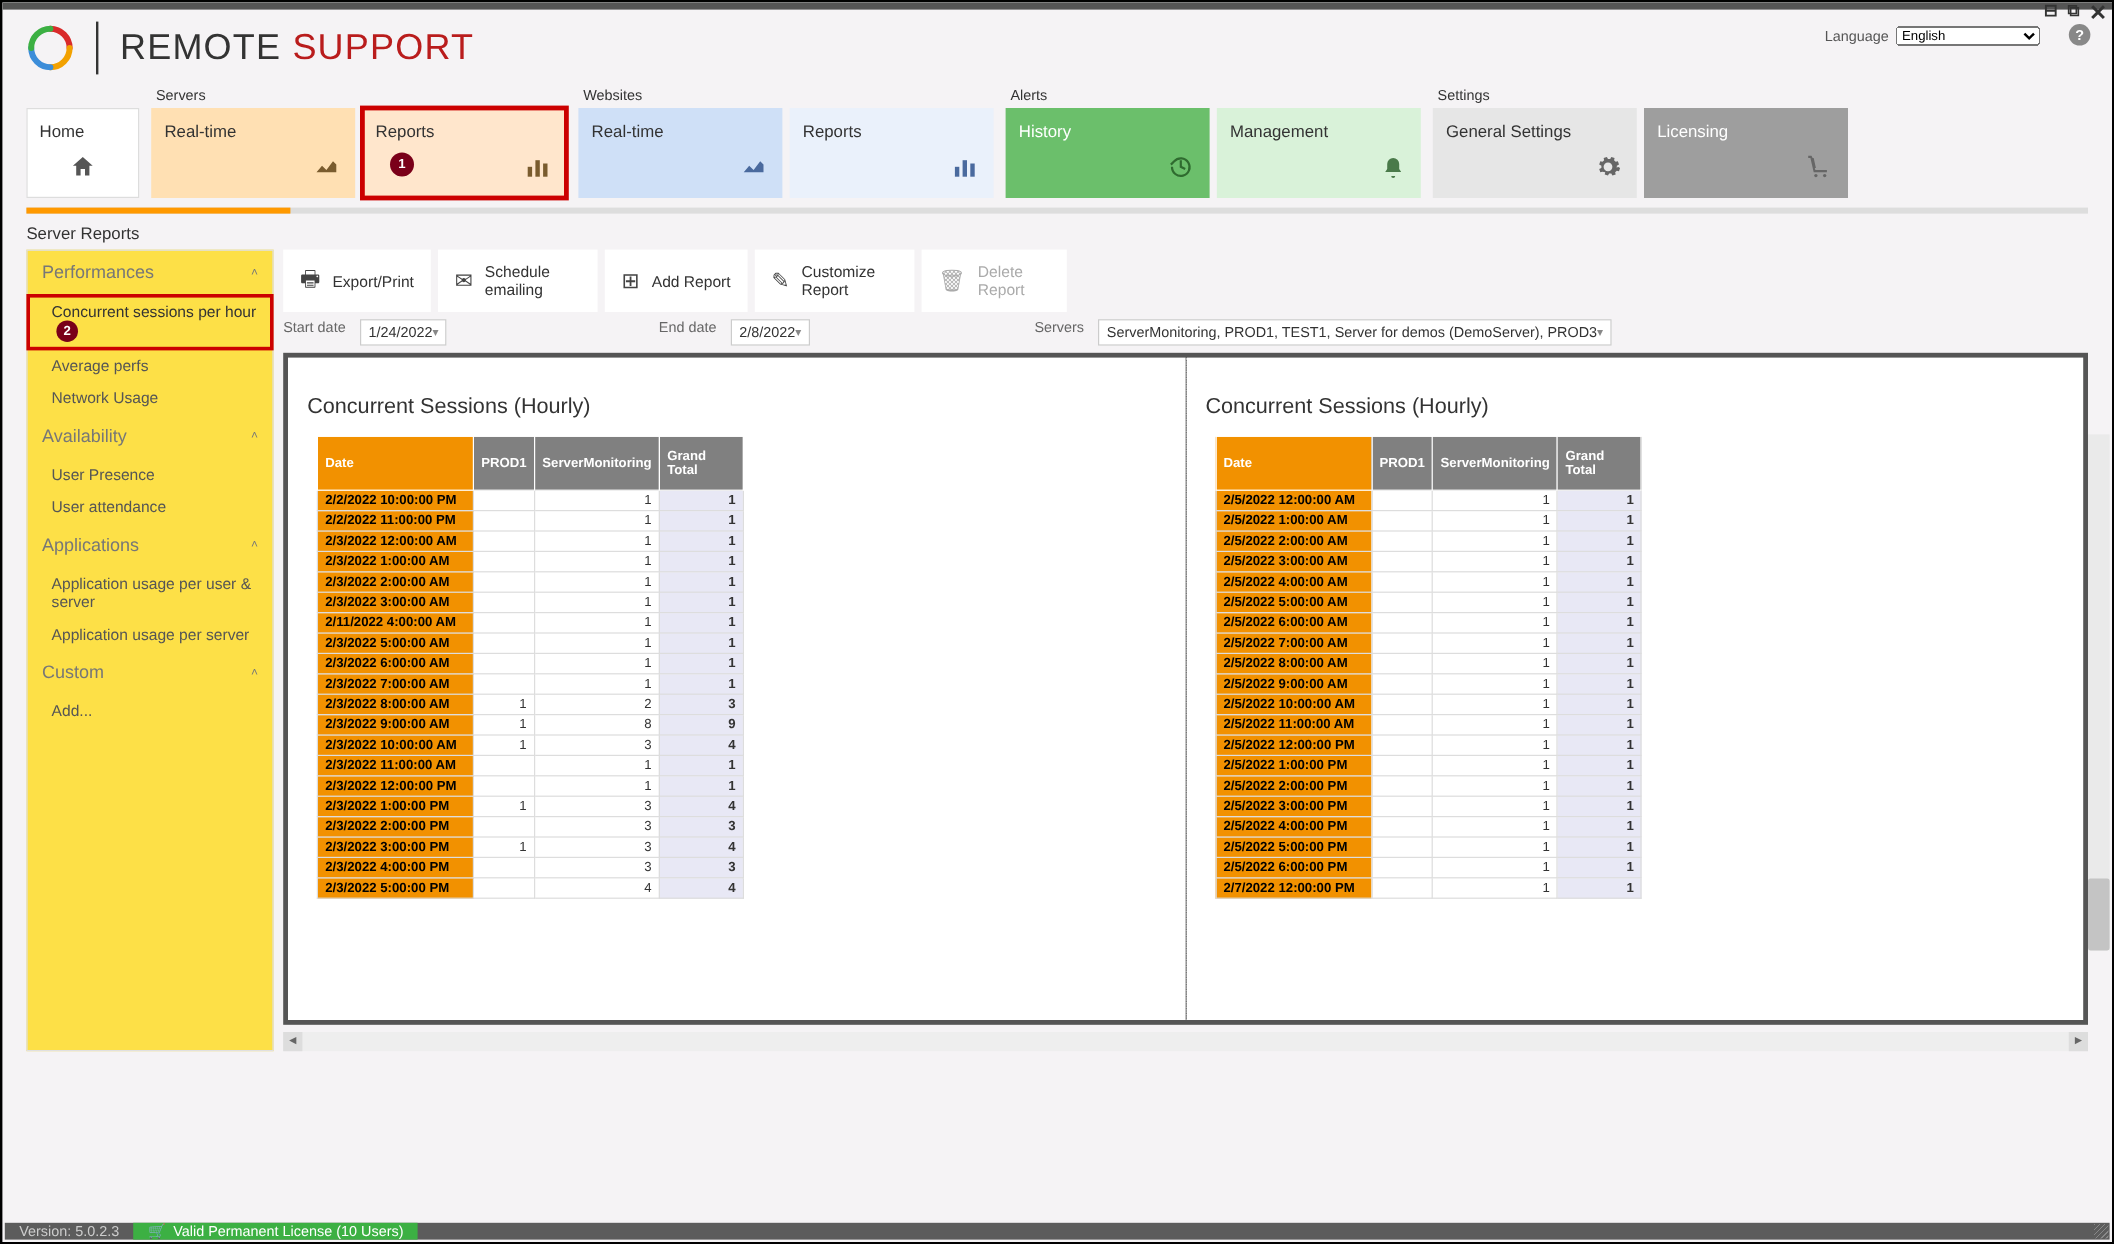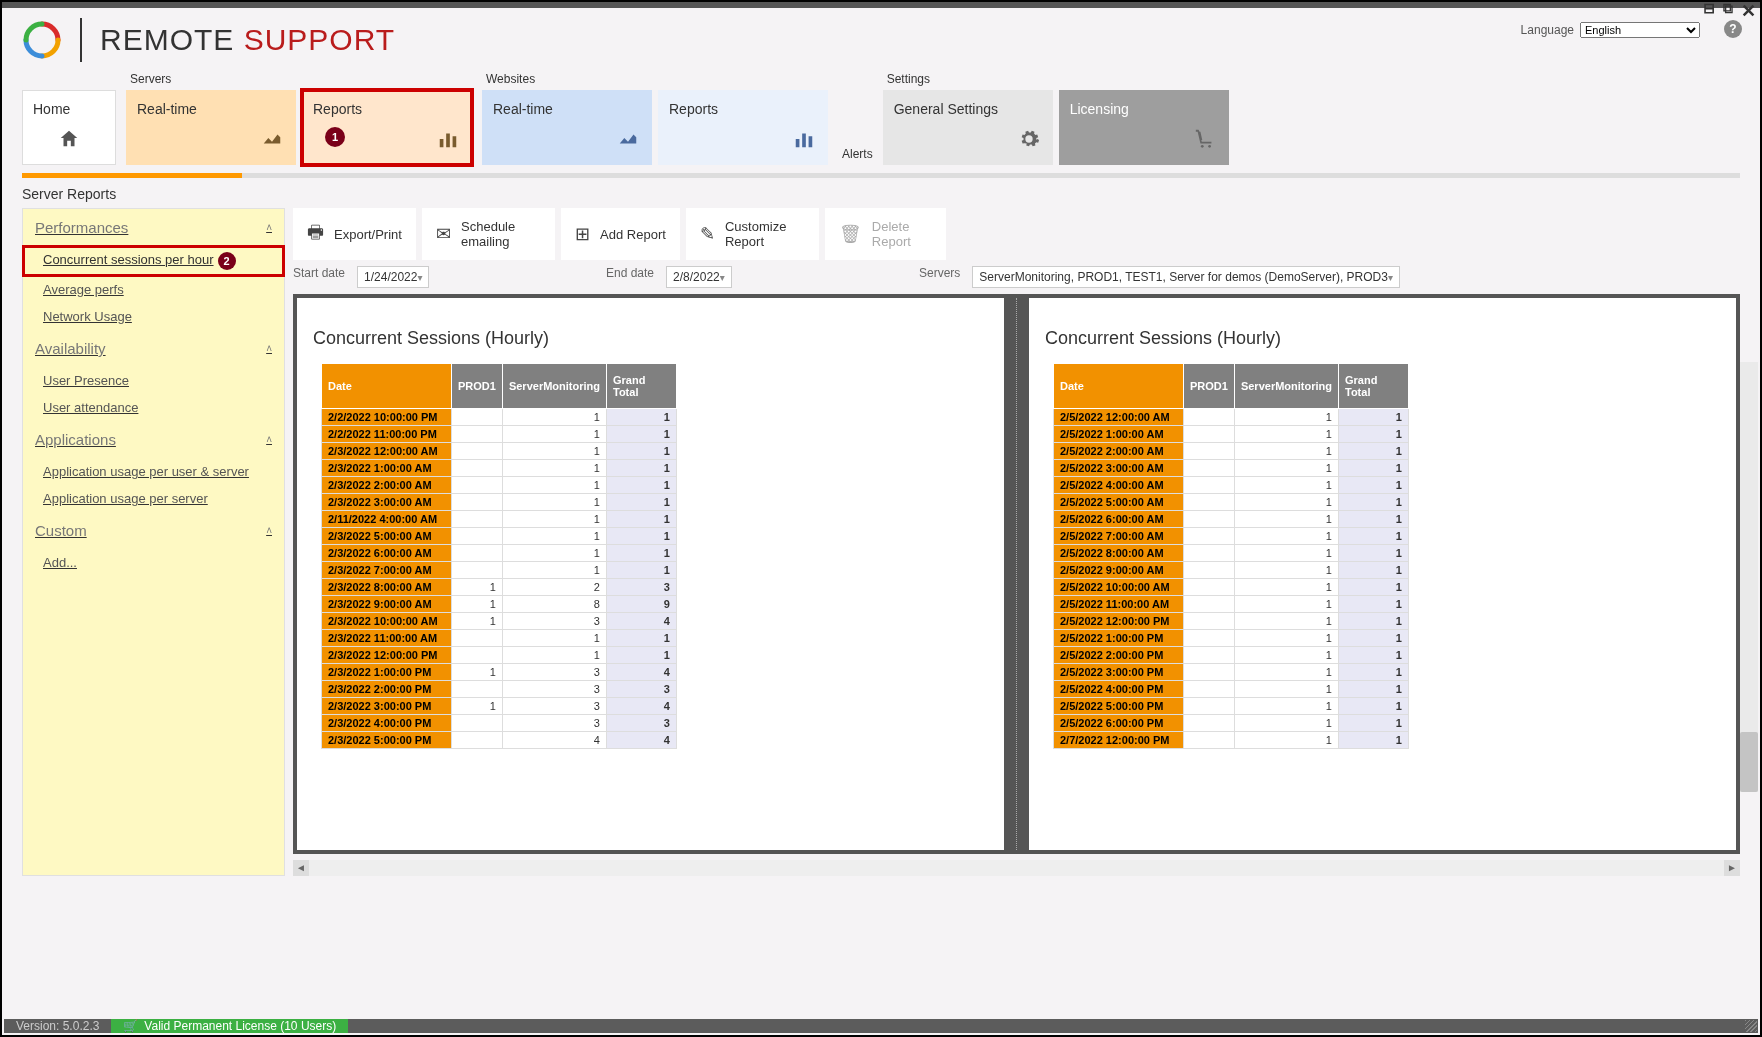--- a/index.html
+++ b/index.html
@@ -35,39 +35,39 @@
 .navtab.green-dark .label{color:#fff;}
 .navtab.green-light { background:#d9f2d9;}
 .navtab.gray-dark { background:#9e9e9e;}
 .navtab.gray-dark .label{color:#fff;}
 .navtab.gray-light { background:#e6e6e6;}
 .badge-1 { position:absolute; top:36px; left:22px; width:20px; height:20px; border-radius:50%; background:#7a0019; color:#fff; text-align:center; line-height:20px; font-size:11px; font-weight:bold;}
 .progress-line { height:5px; background:#ddd; margin:8px 20px 0 20px; position:relative;}
 .progress-line .fill { position:absolute; left:0; top:0; height:100%; width:220px; background:#ff9900;}
 .section-title { padding:8px 20px 6px 20px; font-size:14px; color:#333;}
 .main { display:flex; padding:0 20px; gap:8px;}
-.sidebar { width:263px; background:#fef9c3; border:1px solid #e0e0e0;text-decoration:underline;}
+.sidebar { width:206px; background:#fde047; border:1px solid #e0e0e0;}
 .side-group-hdr { padding:10px 12px; font-size:15px; color:#777; display:flex; justify-content:space-between; align-items:center; cursor:pointer;}
 .side-item { padding:6px 12px 6px 20px; font-size:13px; color:#555; cursor:pointer;}
 .side-item.selected { outline:3px solid #cc0000; outline-offset:-2px; color:#333;}
 .side-badge-2 { display:inline-block; width:18px; height:18px; border-radius:50%; background:#7a0019; color:#fff; text-align:center; line-height:18px; font-size:11px; font-weight:bold; margin-left:4px; vertical-align:middle;}
 .content { flex:1; display:flex; flex-direction:column; gap:6px; min-width:0;}
 .toolbar { display:flex; gap:6px;}
 .toolbtn { background:#fff; padding:8px 14px; display:flex; align-items:center; gap:10px; font-size:13px; color:#333; cursor:pointer; min-height:52px;}
 .toolbtn .ticon { font-size:18px; color:#444;}
 .toolbtn.disabled { color:#aaa;}
 .toolbtn.disabled .ticon{color:#aaa;}
 .filters { display:flex; gap:8px;}
 .filter-col { display:flex; flex-direction:row; gap:12px;}
 .filter-col label { font-size:12px; color:#666;}
 .filter-col .input-like { background:#fff; border:1px solid #ccc; padding:3px 6px; font-size:12px; display:flex; justify-content:space-between; align-items:center;}
 .filter-col.sm { width:305px;}
 .filter-col.lg { flex:1;}
 .drop-arrow { color:#888; font-size:10px;}
-.report-area { display:flex; gap:12px; background:#555; padding:4px; height:560px; overflow:hidden; position:relative;}
+.report-area { display:flex; gap:0; background:#555; padding:4px; height:560px; overflow:hidden; position:relative;}
 .page { background:#fff; flex:1; padding:30px 10px 10px 10px; overflow:hidden; position:relative;}
 .page h3 { font-size:18px; font-weight:400; color:#333; margin-bottom:14px; margin-left:6px;}
 table.data { border-collapse:collapse; font-size:11px; width:auto; margin-left:14px;}
 table.data th { background:#808080; color:#fff; font-weight:bold; padding:10px 6px; text-align:left; border:1px solid #fff; font-size:11px;}
 table.data th.date-col { background:#f29100; width:130px;}
 table.data th.num-col { text-align:left; }
 table.data td { padding:2px 6px; border:1px solid #ddd; font-size:11px;}
 table.data td.date-cell { background:#f29100; color:#000; font-weight:bold; width:130px;}
 table.data td.num { text-align:right; background:#fff; width:50px;}
 table.data td.num.sm { width:100px;}
@@ -175,20 +175,38 @@
                 <rect x="10" y="6" width="4" height="15" fill="#4a6a9e"></rect>
                 <rect x="17" y="9" width="4" height="12" fill="#4a6a9e"></rect>
               </svg>
           </div>
         </div>
       </div>
     </div>
 
     <div class="navgroup">
       <div class="navgroup-label">Alerts</div>
+      <div class="navrow">
+        <div class="navtab green-dark">
+          <div class="label">History</div>
+          <div class="tab-icon" style="color:#2f6b2f;">
+            <svg width="22" height="22" viewBox="0 0 24 24">
+                <path fill="none" stroke="#2f6b2f" stroke-width="2" d="M12 6v6l4 2M4 12a8 8 0 1 0 2-5L3 10"></path>
+              </svg>
+          </div>
+        </div>
+        <div class="navtab green-light">
+          <div class="label">Management</div>
+          <div class="tab-icon">
+            <svg width="20" height="20" viewBox="0 0 24 24">
+                <path fill="#4a7a4a" d="M12 2a6 6 0 0 0-6 6v5l-2 3h16l-2-3V8a6 6 0 0 0-6-6zm0 20a2 2 0 0 0 2-2h-4a2 2 0 0 0 2 2z"></path>
+              </svg>
+          </div>
+        </div>
+      </div>
     </div>
 
     <div class="navgroup">
       <div class="navgroup-label">Settings</div>
       <div class="navrow">
         <div class="navtab gray-light">
           <div class="label">General Settings</div>
           <div class="tab-icon">
             <svg width="22" height="22" viewBox="0 0 24 24">
                 <path fill="#666" d="M12 8a4 4 0 1 0 0 8 4 4 0 0 0 0-8zm9 4l2 1-1 3-2-.5-1.5 1.5.5 2-3 1-1-2h-2l-1 2-3-1 .5-2L7 16.5 5 17l-1-3 2-1v-2l-2-1 1-3 2 .5L8.5 6 8 4l3-1 1 2h2l1-2 3 1-.5 2L19 7.5l2-.5 1 3-2 1v2z"></path>

